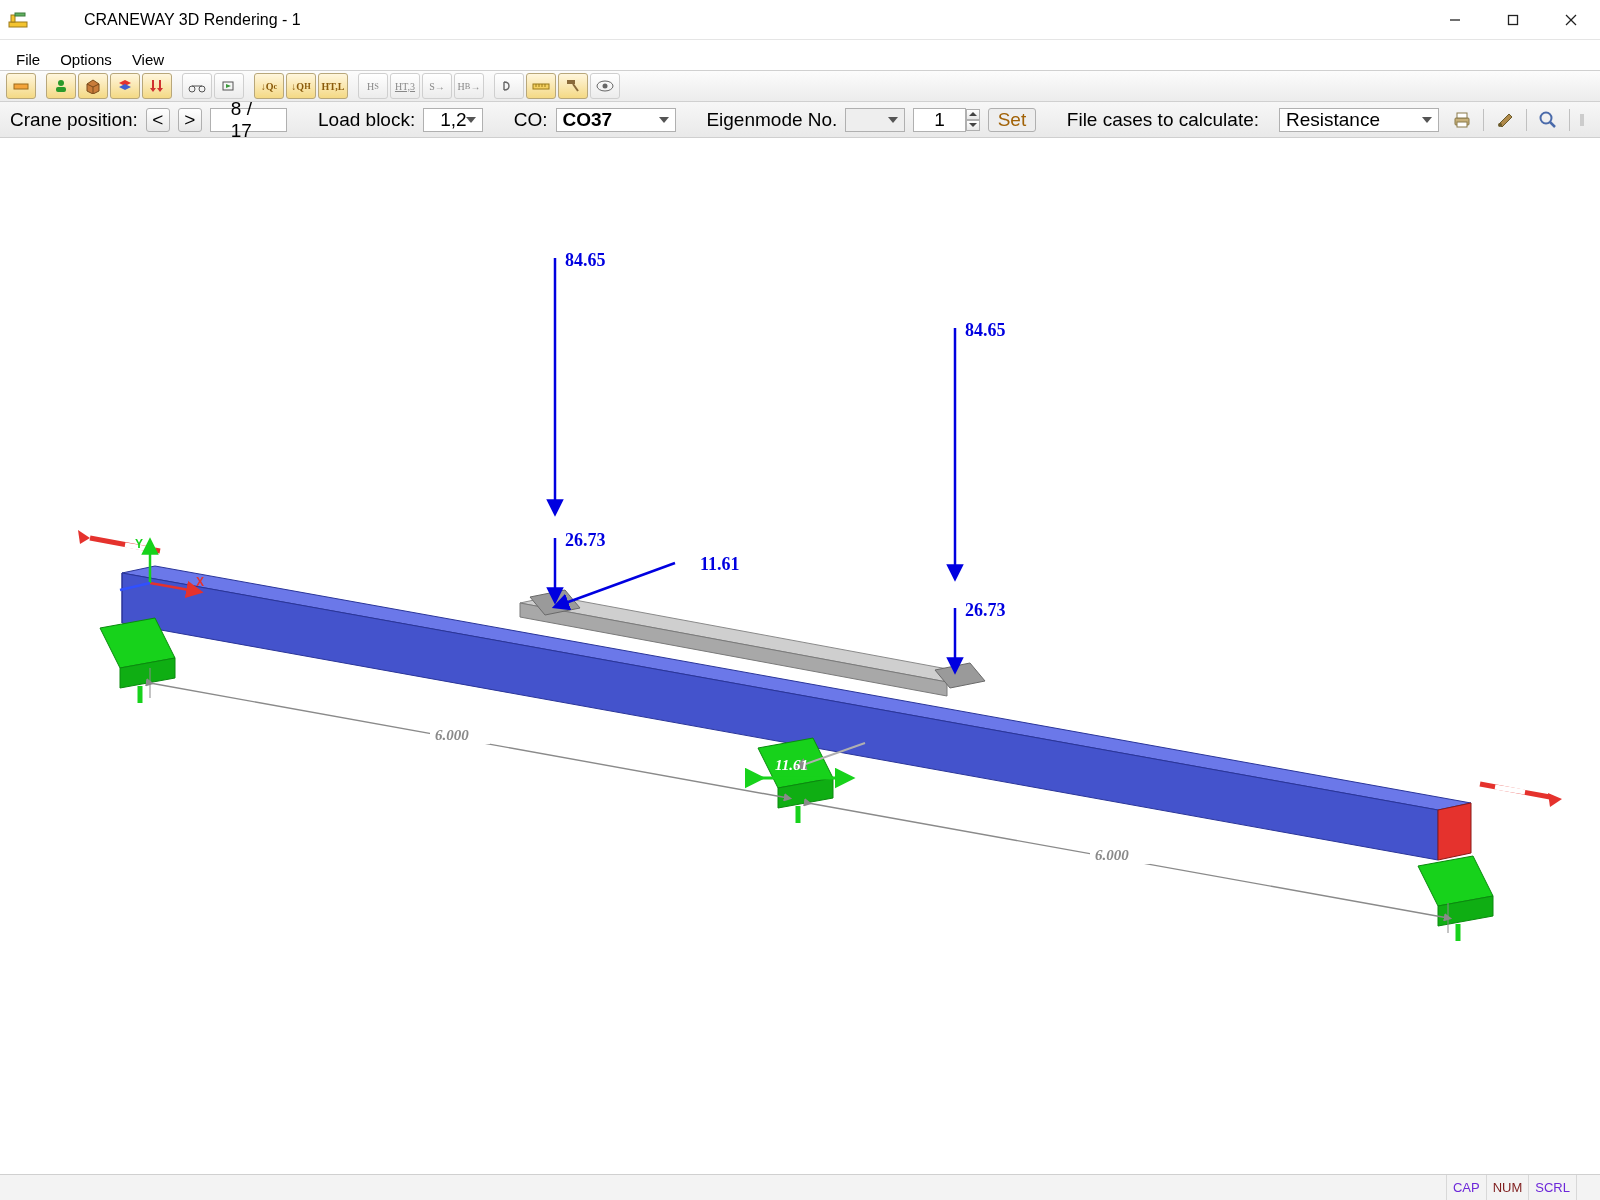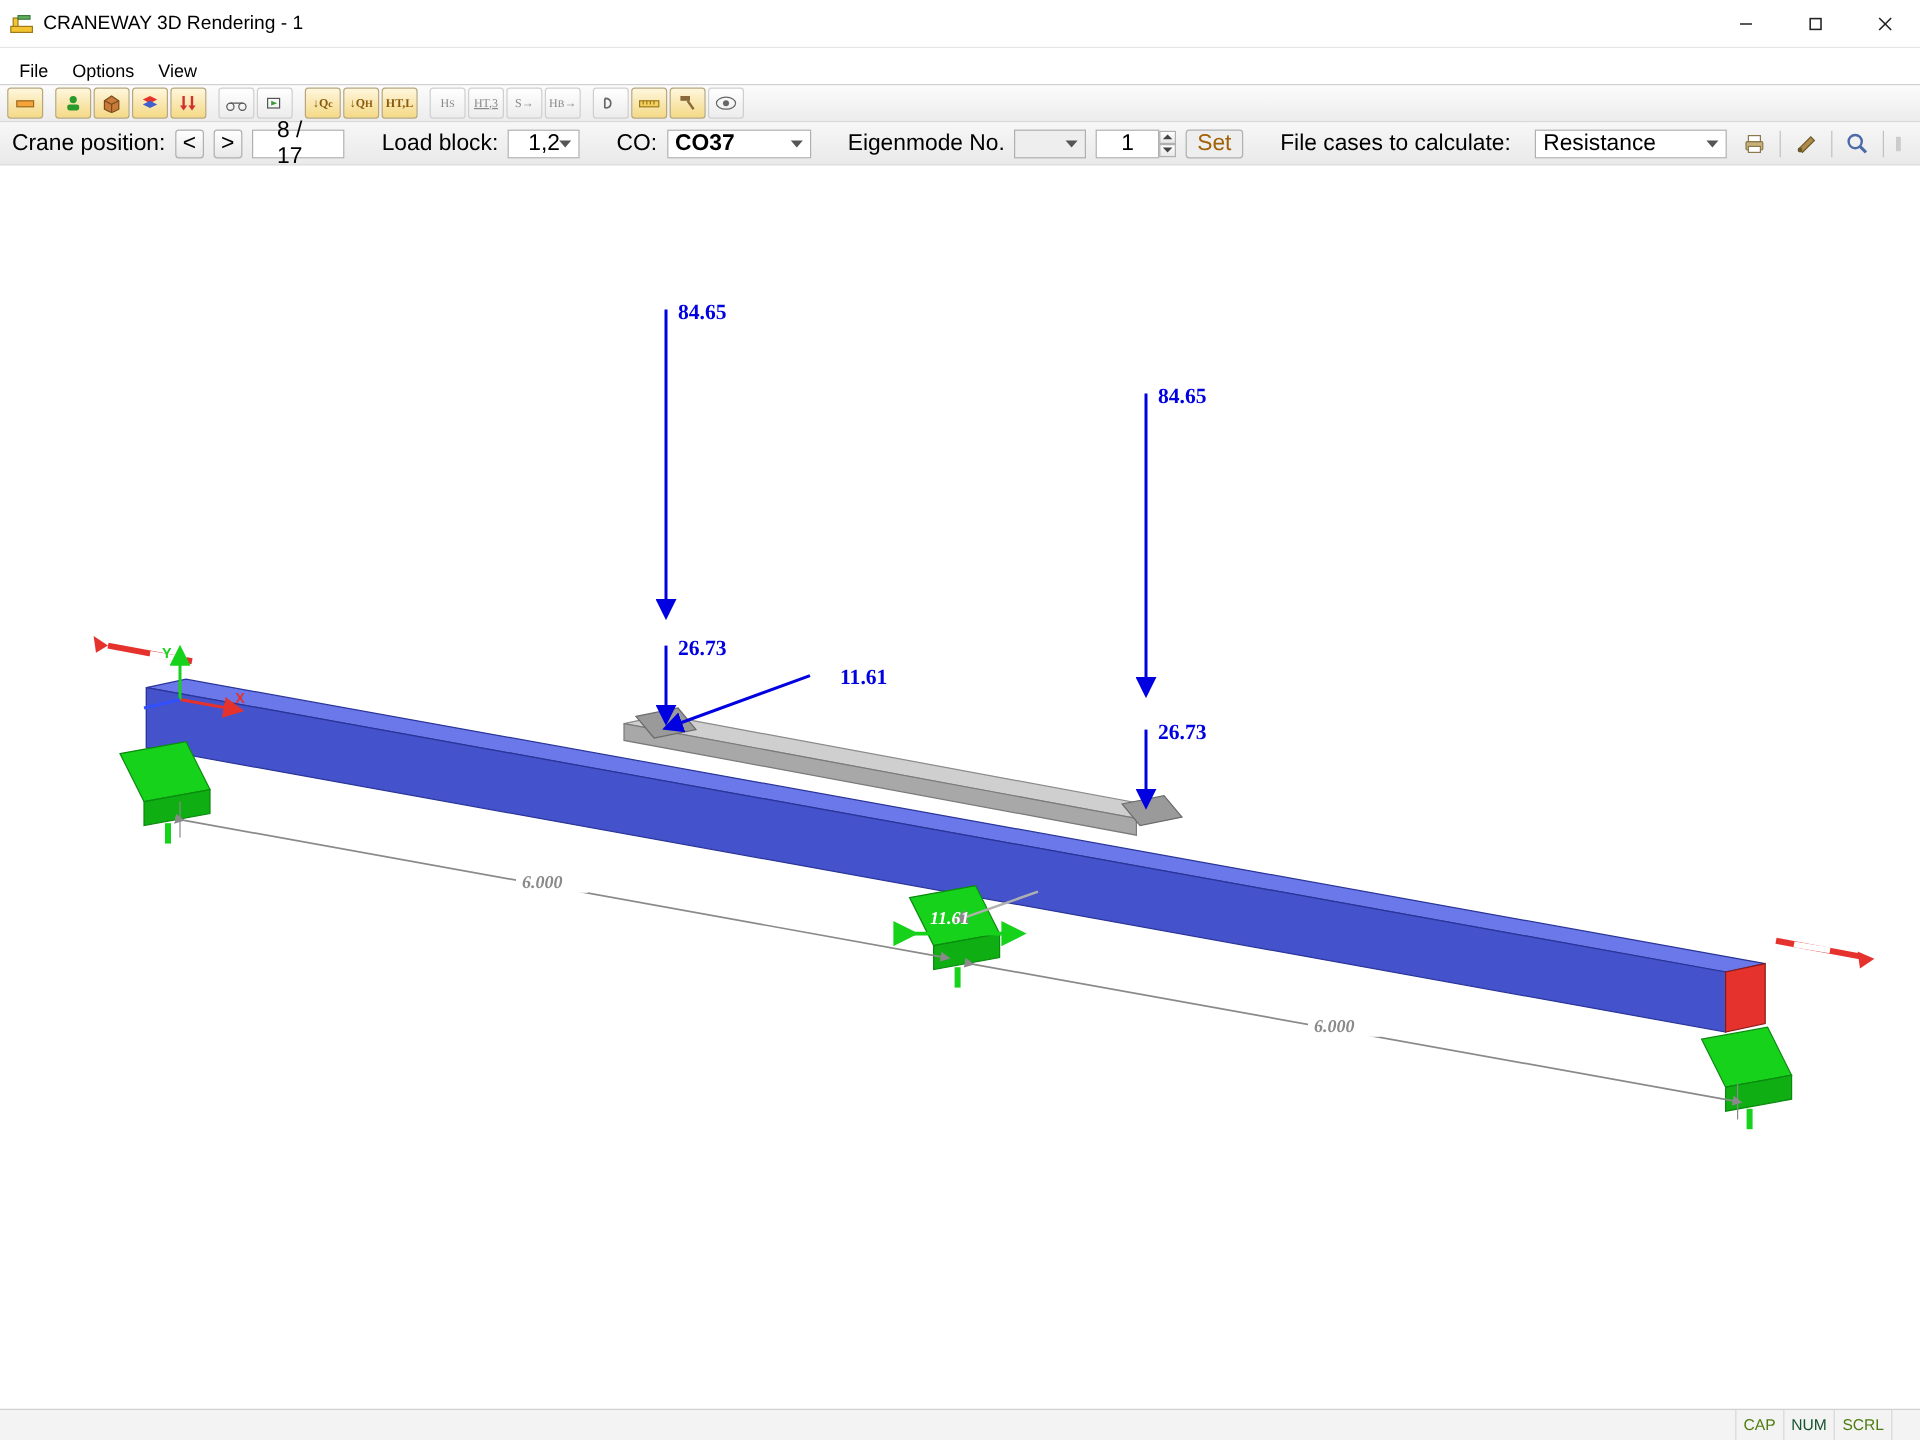--- a/index.html
+++ b/index.html
@@ -1,20 +1,20 @@
 <!DOCTYPE html>
 <html><head>
 <meta charset="utf-8">
 <style>
   * { box-sizing: border-box; margin: 0; padding: 0; }
   html,body { width:1600px; height:1200px; font-family: "Segoe UI", Tahoma, sans-serif; font-size:15px; background:#fff; color:#000; overflow:hidden;}
   
   .titlebar { height:40px; display:flex; align-items:center; padding:0 0px 0 8px; background:#fff; border-bottom:1px solid #e5e5e5;}
   .titlebar .app-icon { width:20px; height:20px; margin-right:8px; position:relative;}
-  .titlebar .title-text { flex:1; font-size:16px;}
+  .titlebar .title-text { flex:1; font-size:16px;margin-left:48px;}
   .win-btns { display:flex; height:100%;}
   .win-btn { width:58px; height:100%; display:flex; align-items:center; justify-content:center; color:#333;}
   
   .menubar { height:30px; display:flex; align-items:flex-end; gap:4px; padding:0 8px; background:#fff;}
   .menu-item { padding:2px 8px; cursor:default;}
   
   .toolbar { height:32px; background:linear-gradient(#fcfcfc,#ececec); border-top:1px solid #d0d0d0; border-bottom:1px solid #d0d0d0; display:flex; align-items:center; padding:0 6px; gap:2px;}
   .tbtn { width:30px; height:26px; border:1px solid #b8a77a; background:linear-gradient(#fff6dd,#f4d985); border-radius:3px; display:flex; align-items:center; justify-content:center; font-size:12px;}
   .tbtn.gray { border-color:#cfcfcf; background:linear-gradient(#ffffff,#ececec);}
   .tsep { width:6px;}
@@ -37,22 +37,22 @@
   .icon-btn { width:30px;height:26px; display:flex;align-items:center;justify-content:center; border:1px solid transparent; border-radius:3px;}
   .vbar { width:1px; height:22px; background:#c0c0c0;}
   
   .viewport { position:absolute; left:0; right:0; top:138px; bottom:26px; background:#ffffff; overflow:hidden;}
   .viewport svg { width:100%; height:100%; display:block;}
   .force-text { font: bold 18px "Segoe UI"; fill:#0000e0;}
   .dim-text { font: italic bold 15px "Segoe UI"; fill:#8a8a8a;}
   .dim-text-w { font: italic bold 15px "Segoe UI"; fill:#ffffff;}
   
   .statusbar { position:absolute; left:0; right:0; bottom:0; height:26px; background:#f3f3f3; border-top:1px solid #d0d0d0; display:flex; align-items:center; justify-content:flex-end; padding:0 6px; gap:0px; font-size:13px;}
-  .status-cell { padding:0 6px; border-left:1px solid #d8d8d8; color:#4d7c0f; height:100%; display:flex; align-items:center;}
-  .status-cell.active { color:#14532d;}
+  .status-cell { padding:0 6px; border-left:1px solid #d8d8d8; color:#6d28d9; height:100%; display:flex; align-items:center;}
+  .status-cell.active { color:#7f1d1d;}
 </style>
 </head>
 <body>
 
 <div class="titlebar">
   <span class="app-icon">
     <svg viewBox="0 0 20 20">
         <rect x="1" y="12" width="18" height="5" fill="#f4c430" stroke="#9c7a1a"></rect>
         <rect x="3" y="5" width="4" height="7" fill="#f4c430" stroke="#9c7a1a"></rect>
         <rect x="7" y="3" width="10" height="3" fill="#60b060" stroke="#3a7a3a"></rect>

